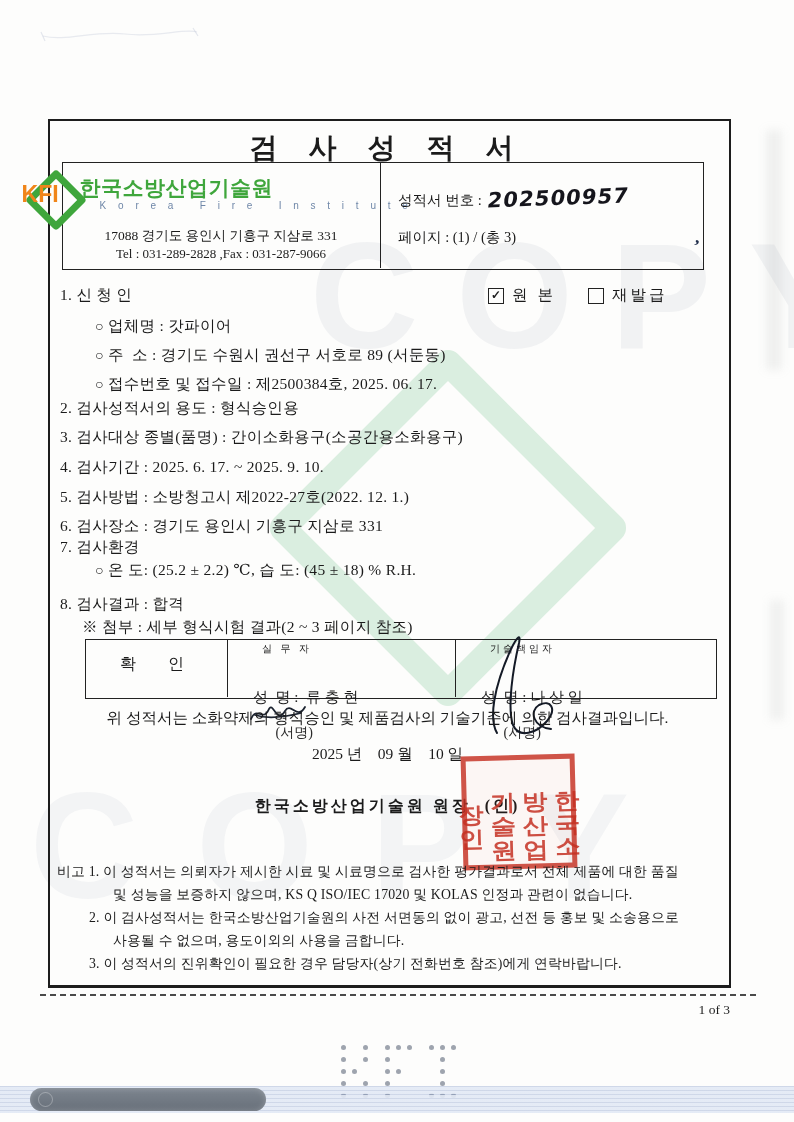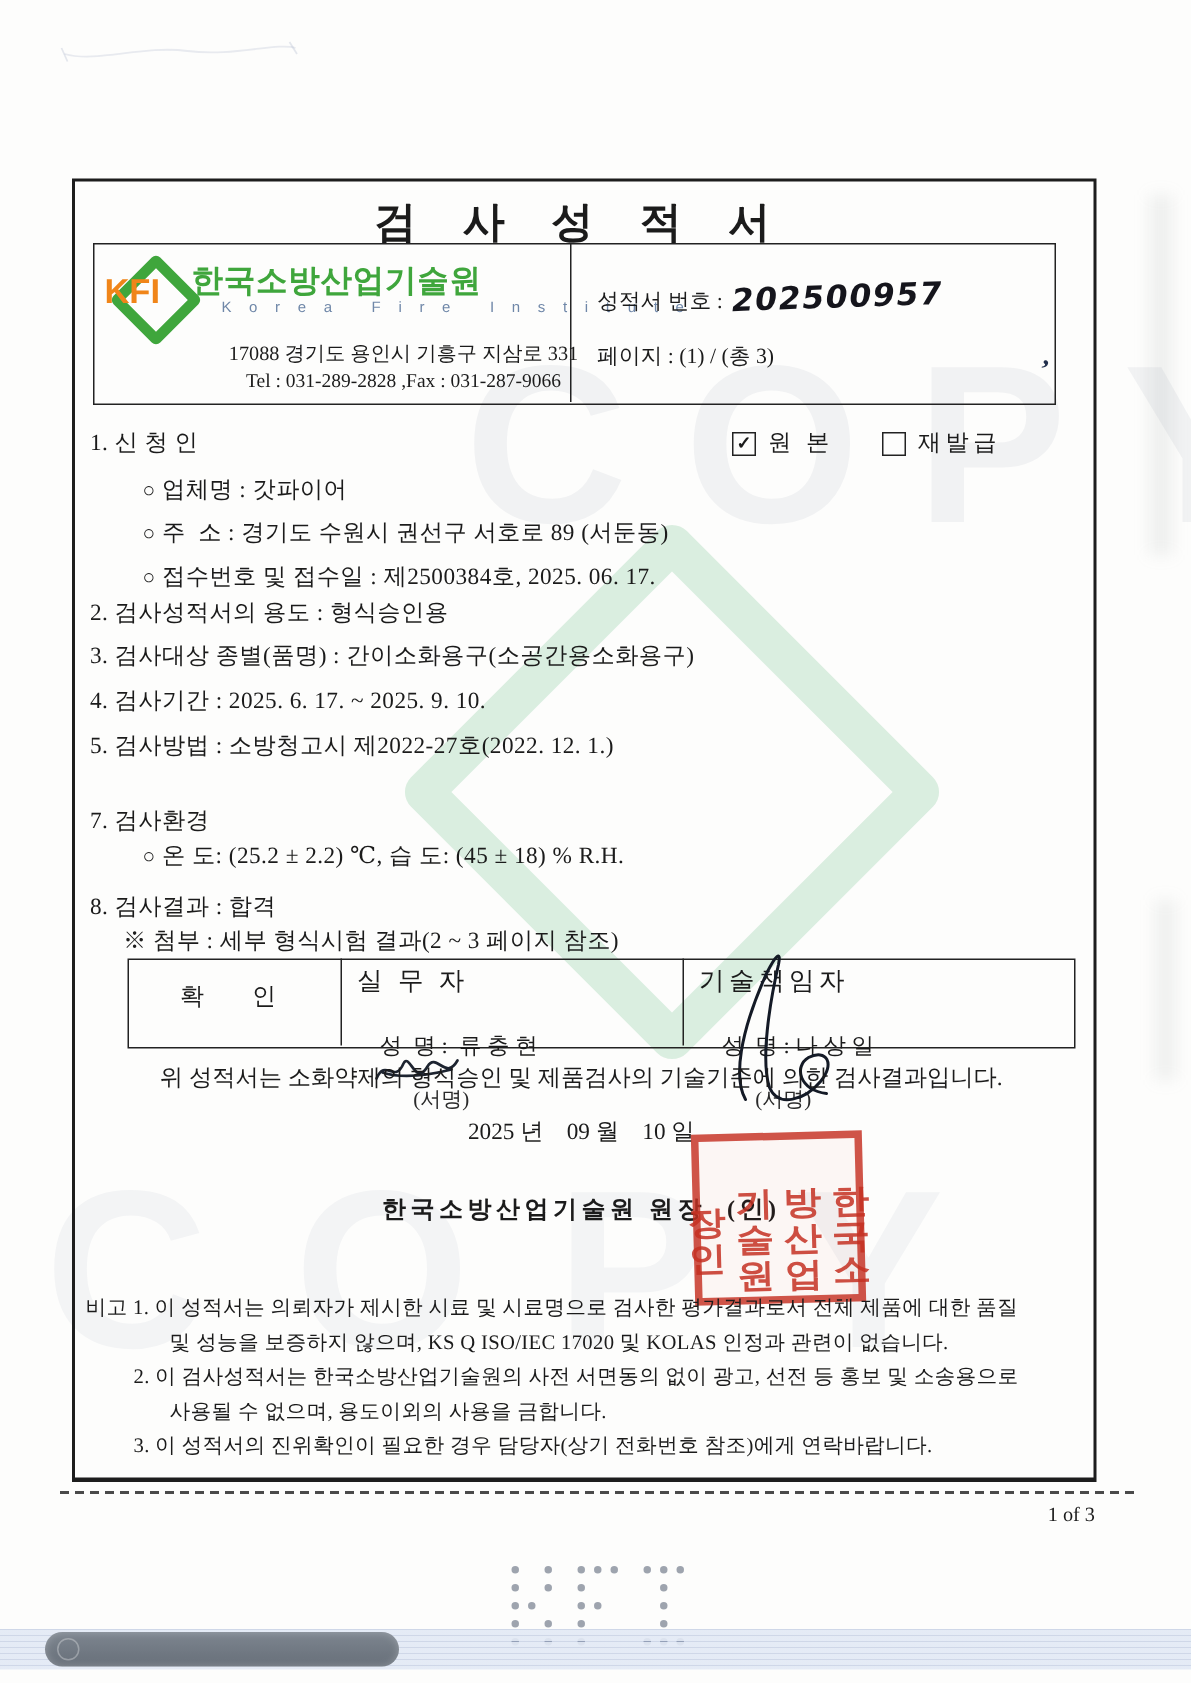--- a/index.html
+++ b/index.html
@@ -21,21 +21,21 @@
   
   .form-label{left:84px;top:86px;font-size:12.5px;letter-spacing:.5px;}
 
   
   .cert-box{left:48px;top:119px;width:679px;height:864px;border:2px solid #1d1d1d;border-bottom-width:3px;}
   .doc-title{left:48px;top:129px;width:679px;text-align:center;font-size:28px;font-weight:600;letter-spacing:12px;}
 
   
   .kfi-table{left:62px;top:162px;width:640px;height:106px;border:1.5px solid #222;}
   .kfi-divider{left:380px;top:162px;width:0;height:106px;border-left:1.5px solid #222;}
-  .kfi-left{left:62px;top:168px;width:318px;text-align:center;padding-left:48px;}
+  .kfi-left{left:62px;top:168px;width:318px;text-align:center;}
   .logo-row{display:flex;align-items:center;justify-content:center;gap:10px;height:52px;}
   .logo-diamond{position:relative;width:40px;height:40px;flex:0 0 auto;}
   .logo-diamond .dshape{position:absolute;left:4px;top:4px;width:30px;height:30px;border:7px solid #3fa63c;transform:rotate(45deg);border-radius:4px;}
   .logo-kfi{position:absolute;left:-8px;top:7px;font-family:"Liberation Sans","DejaVu Sans",sans-serif;
             font-weight:bold;font-size:23px;color:#f08519;letter-spacing:0px;}
   .org-names{text-align:left;}
   .org-ko{font-family:"Liberation Sans","DejaVu Sans",sans-serif;font-weight:bold;font-size:21px;color:#3fa63c;letter-spacing:0.5px;line-height:24px;}
   .org-en{font-family:"Liberation Sans","DejaVu Sans",sans-serif;font-size:10px;color:#6f87a8;letter-spacing:4.5px;line-height:12px;margin-left:20px;}
   .org-addr{font-size:13.5px;margin-top:7px;line-height:18px;}
   .org-tel{font-size:13px;line-height:18px;}
@@ -55,21 +55,21 @@
 
   
   .sec{font-size:15.5px;letter-spacing:0.3px;}
   .bullet{font-size:14px;}
 
   
   .ctable{left:85px;top:639px;width:630px;height:58px;border:1.6px solid #222;}
   .cdiv1{left:227px;top:639px;height:58px;border-left:1.4px solid #222;}
   .cdiv2{left:455px;top:639px;height:58px;border-left:1.4px solid #222;}
   .chead{left:85px;top:654px;width:142px;text-align:center;font-size:16px;letter-spacing:8px;}
-  .crole{font-size:17px;letter-spacing:3px;}
+  .crole{font-size:10px;letter-spacing:3px;margin-left:24px;}
   .cname{font-size:15px;}
   .sig{overflow:visible;}
 
   
   .statement{left:48px;top:708px;width:679px;text-align:center;font-size:15.5px;}
   .dateline{left:48px;top:744px;width:679px;text-align:center;font-size:15.5px;}
   .issuer{left:48px;top:796px;width:679px;text-align:center;font-size:16px;font-weight:700;letter-spacing:3px;}
   .seal{left:462px;top:755px;width:100px;height:100px;border:5px solid rgba(196,48,34,0.82);
         transform:rotate(-1.5deg);display:flex;flex-direction:row-reverse;justify-content:center;
         align-items:center;gap:2px;padding:2px;background:rgba(220,80,60,0.04);}
@@ -158,20 +158,21 @@
   </div>
   <div class="abs sec" style="left:95px;top:374px;">
     <span class="bullet">○</span>
     <span class="pre">접수번호 및 접수일 : 제2500384호, 2025. 06. 17.</span>
   </div>
 
   <div class="abs sec pre" style="left:60px;top:398px;">2. 검사성적서의 용도 : 형식승인용</div>
   <div class="abs sec pre" style="left:60px;top:427px;">3. 검사대상 종별(품명) : 간이소화용구(소공간용소화용구)</div>
   <div class="abs sec pre" style="left:60px;top:457px;">4. 검사기간 : 2025. 6. 17. ~ 2025. 9. 10.</div>
   <div class="abs sec pre" style="left:60px;top:487px;">5. 검사방법 : 소방청고시 제2022-27호(2022. 12. 1.)</div>
+  <div class="abs sec pre" style="left:60px;top:516px;">6. 검사장소 : 경기도 용인시 기흥구 지삼로 331</div>
   <div class="abs sec pre" style="left:60px;top:537px;">7. 검사환경</div>
   <div class="abs sec" style="left:95px;top:560px;">
     <span class="bullet">○</span>
     <span class="pre">온 도: (25.2 ± 2.2) ℃, 습 도: (45 ± 18) % R.H.</span>
   </div>
   <div class="abs sec pre" style="left:60px;top:594px;">8. 검사결과 : 합격</div>
   <div class="abs sec pre" style="left:82px;top:617px;">※ 첨부 : 세부 형식시험 결과(2 ~ 3 페이지 참조)</div>
 
   <div class="abs ctable"></div>
   <div class="abs cdiv1"></div>

